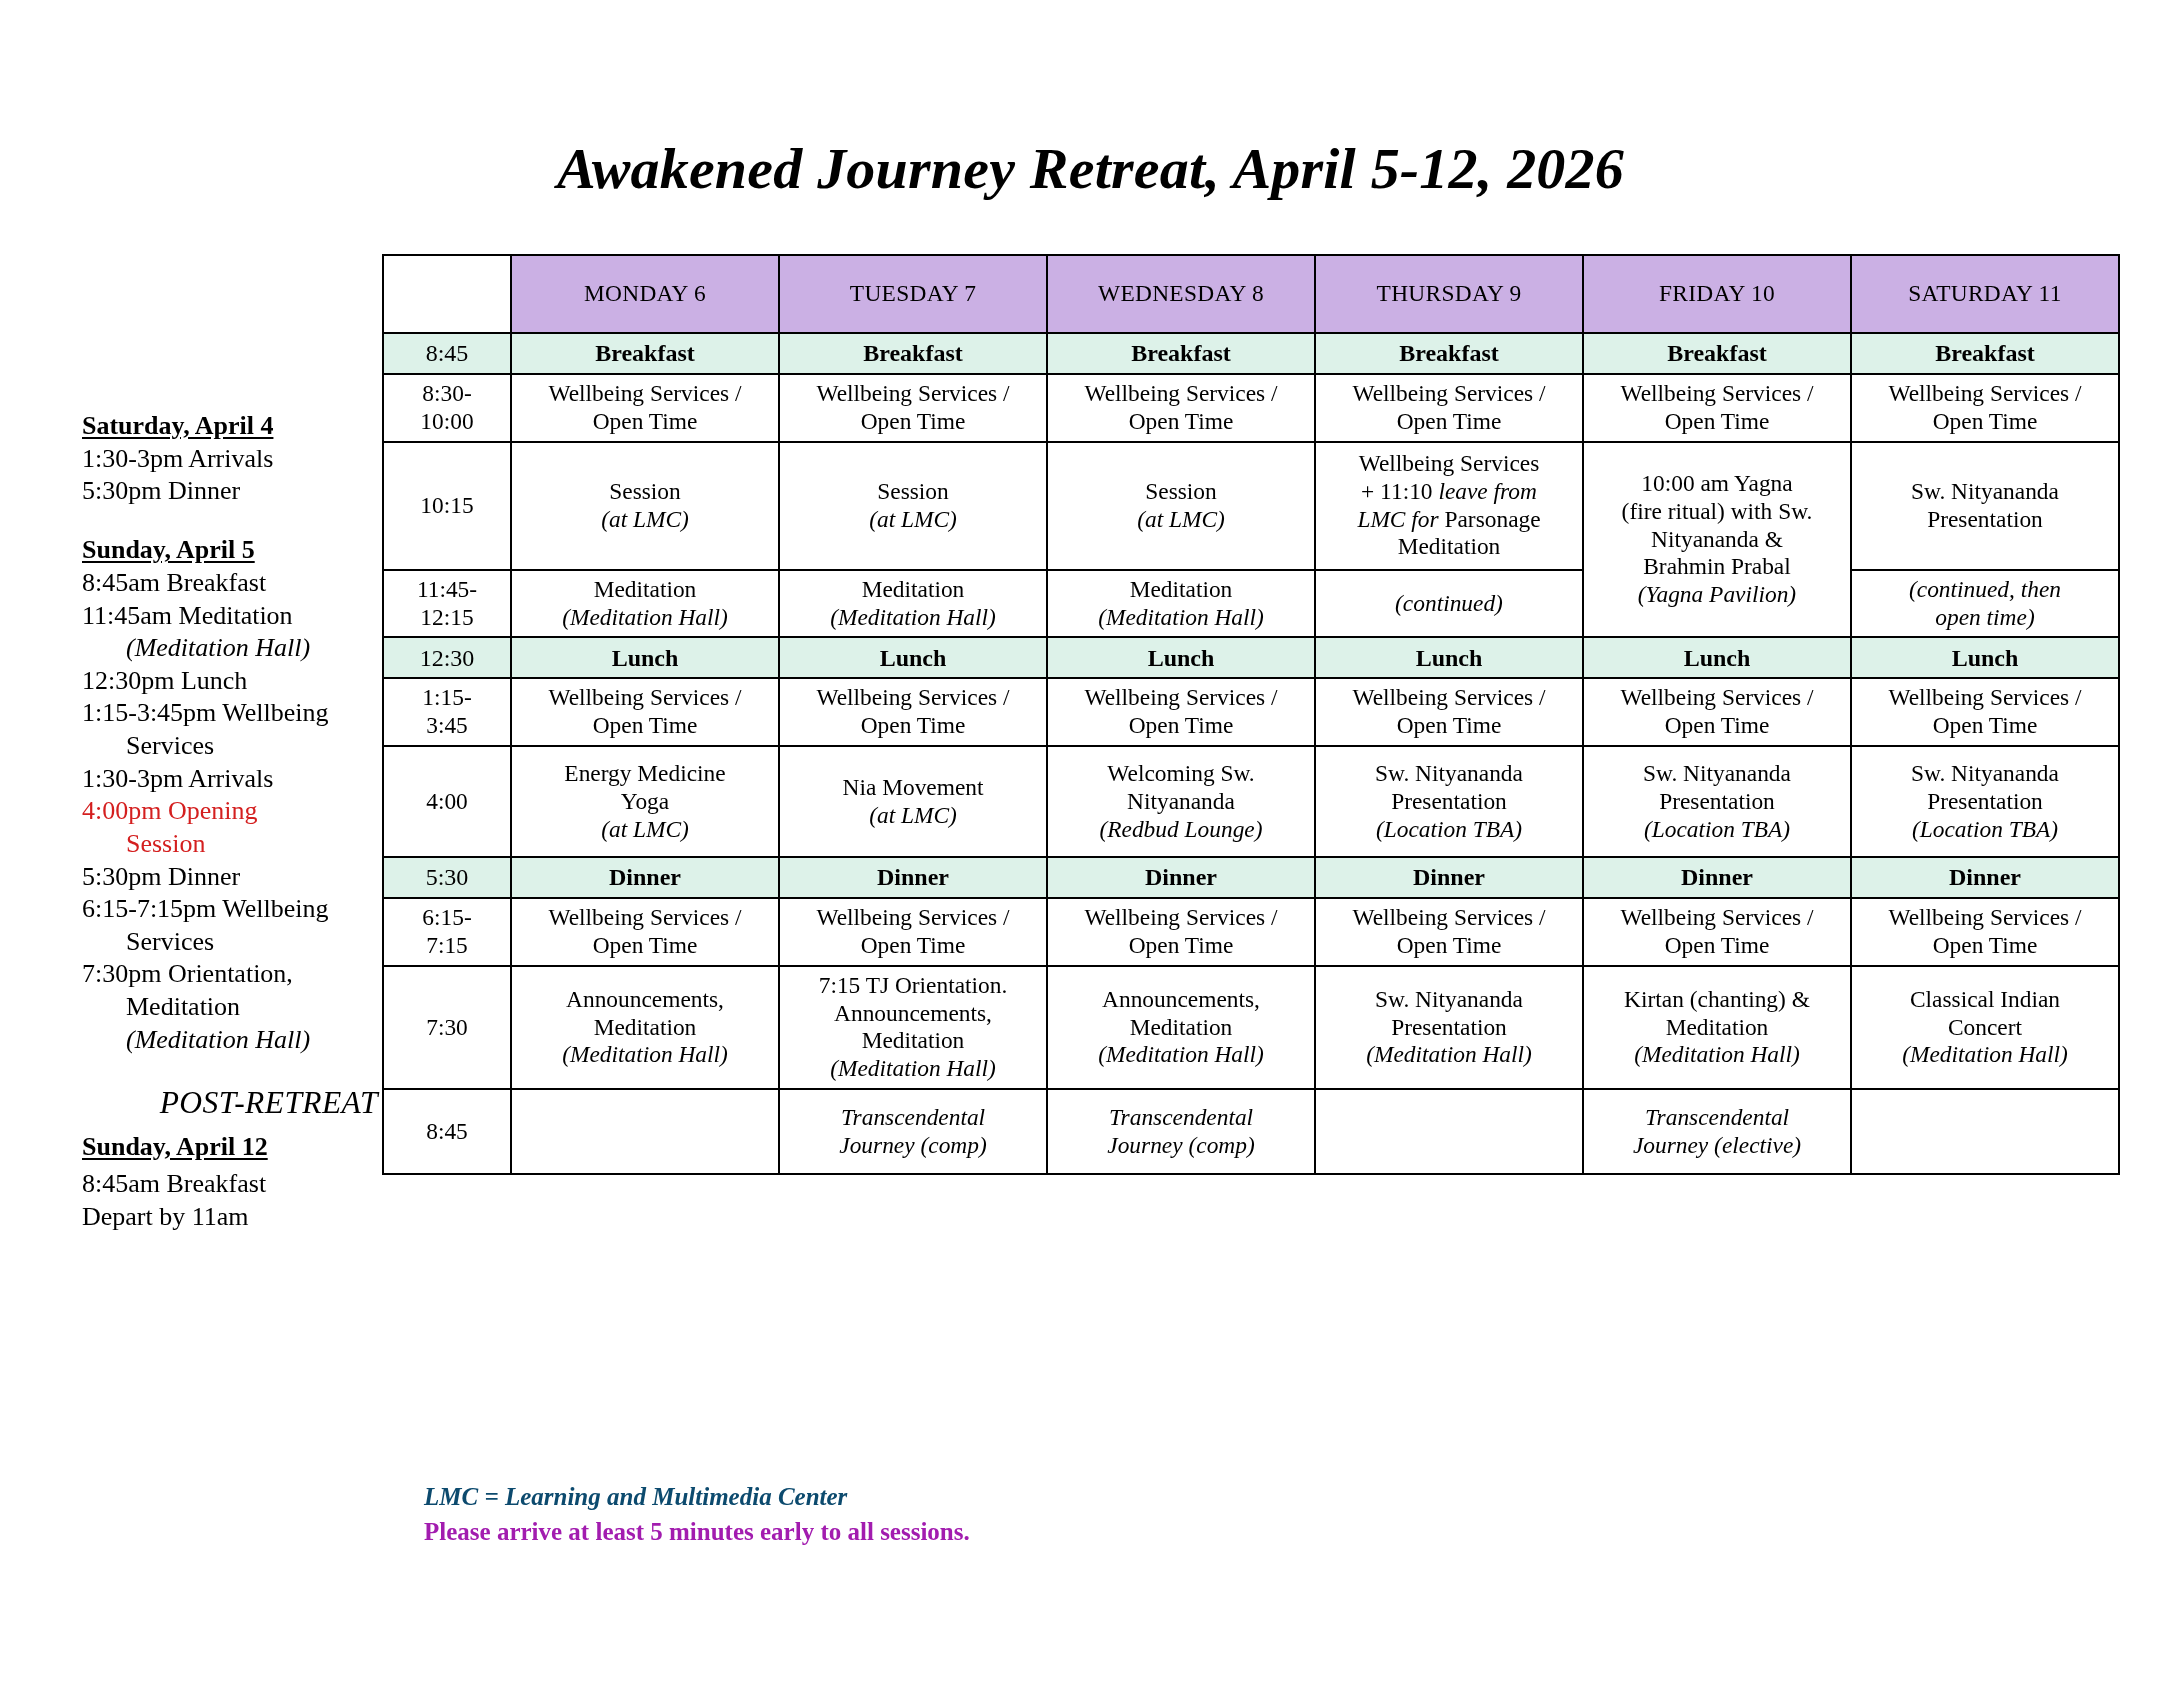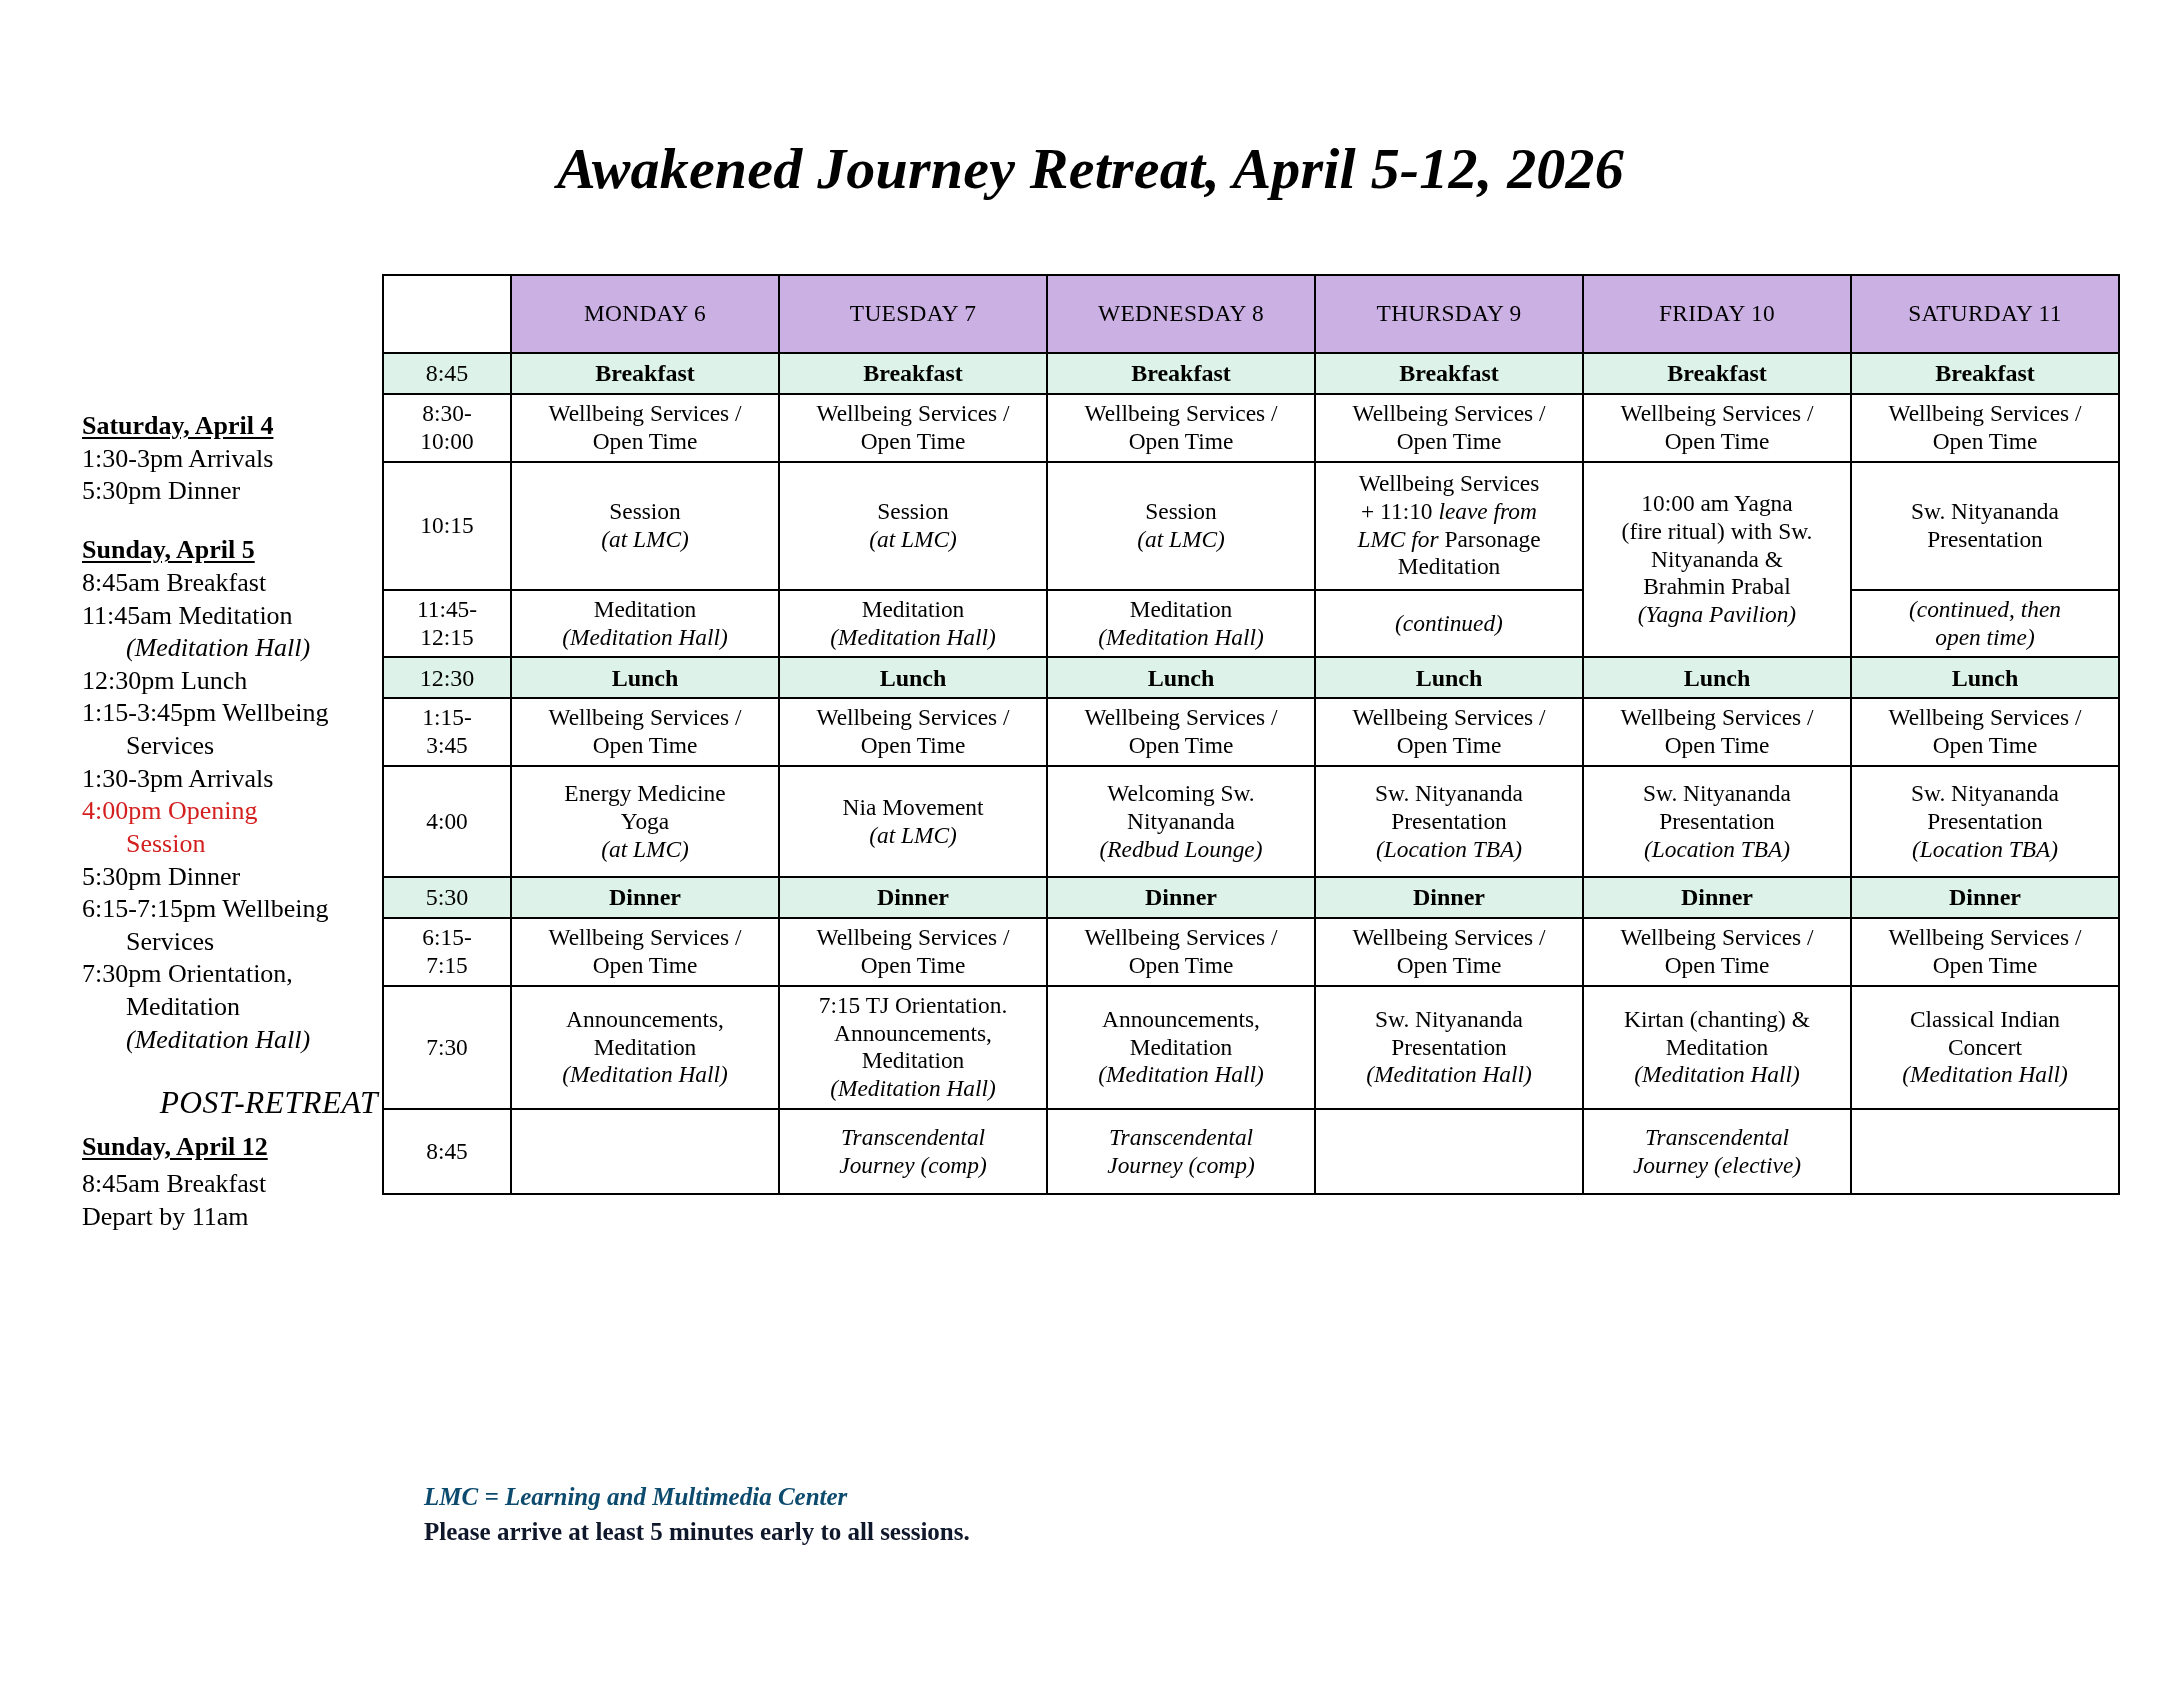--- a/index.html
+++ b/index.html
@@ -67,21 +67,20 @@
   .sched-wrap {
     position: absolute;
     left: 382px;
     top: 254px;
     width: 1739px;
   }
   table.sched {
     border-collapse: collapse;
     width: 1708px;
     table-layout: fixed;
-    margin-top: 20px;
   }
   table.sched td, table.sched th {
     border: 2.1px solid #000000;
     vertical-align: middle;
     text-align: center;
     padding: 5.1px 4.3px;
     font-size: 23.4px;
     line-height: 1.19;
     font-weight: normal;
   }
@@ -119,21 +118,21 @@
     top: 1480px;
     font-size: 25px;
     line-height: 1.38;
   }
   .note-lmc {
     color: #0c4a6e;
     font-weight: bold;
     font-style: italic;
   }
   .note-arrive {
-    color: #0f172a;
+    color: #a21caf;
     font-weight: bold;
   }
 </style>
 </head>
 <body>
 
 <div class="page">
 
   <div class="doc-title">Awakened Journey Retreat, April 5-12, 2026</div>
 

